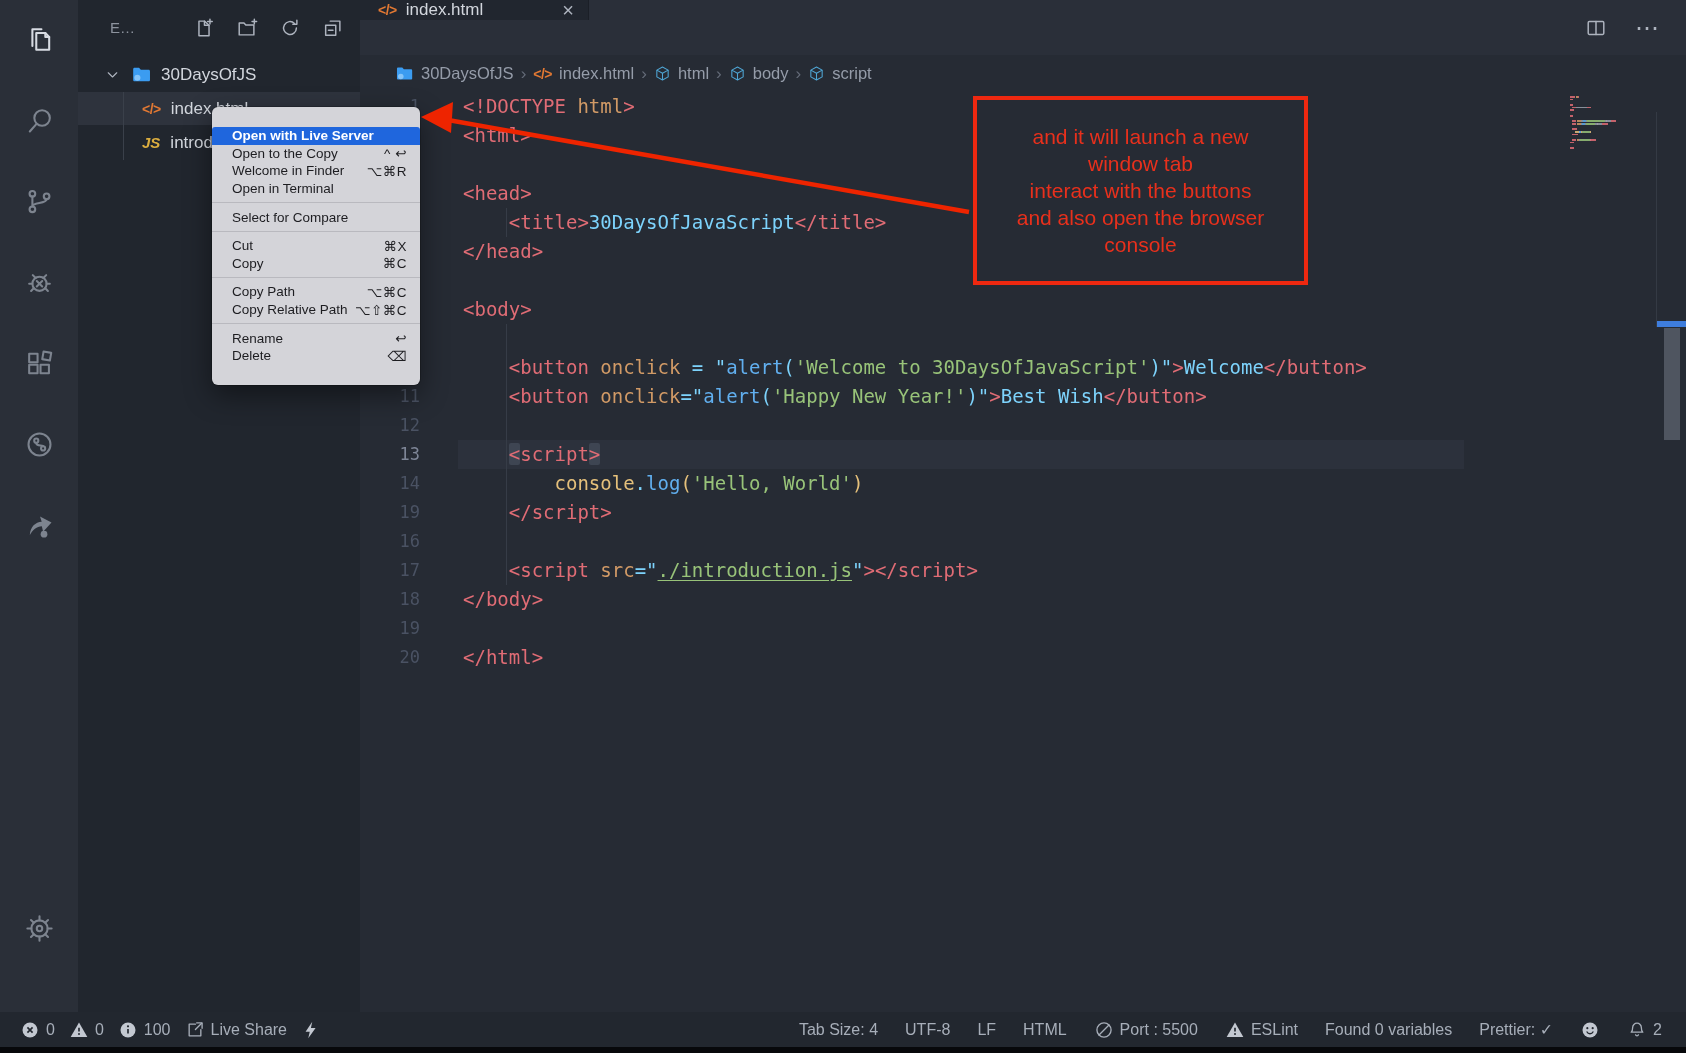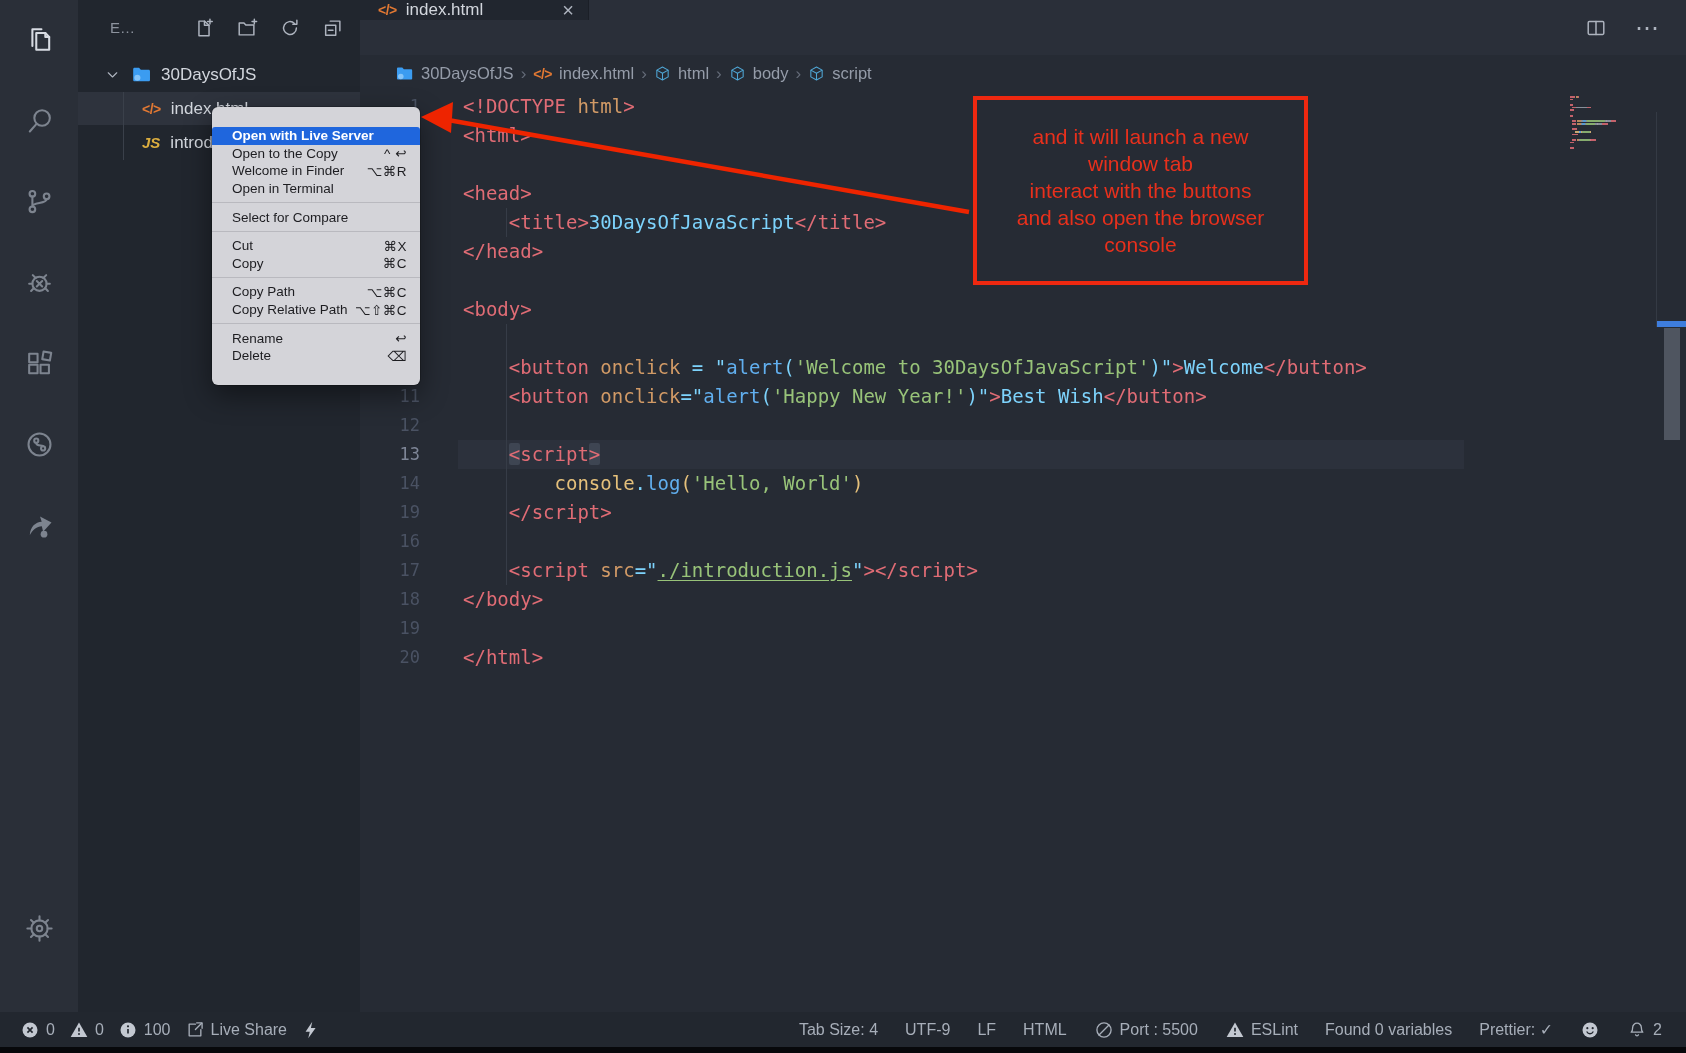--- a/index.html
+++ b/index.html
@@ -485,21 +485,21 @@
               <path d="M13.5 2L5.5 14h5l-1.8 8L17.5 9.5h-5.6z"></path>
             </svg>
           </span>
         </span>
       </div>
     <div id="status-right">
         <span class="st-item">
           <span>Tab Size: 4</span>
         </span>
         <span class="st-item">
-          <span>UTF-9</span>
+          <span>UTF-8</span>
         </span>
         <span class="st-item">
           <span>LF</span>
         </span>
         <span class="st-item">
           <span>HTML</span>
         </span>
         <span class="st-item">
           <span class="icon" style="display: inline-flex; align-items: center;">
             <svg viewBox="0 0 24 24" fill="none" stroke="currentColor" stroke-width="1.6" stroke-linecap="round" stroke-linejoin="round">

